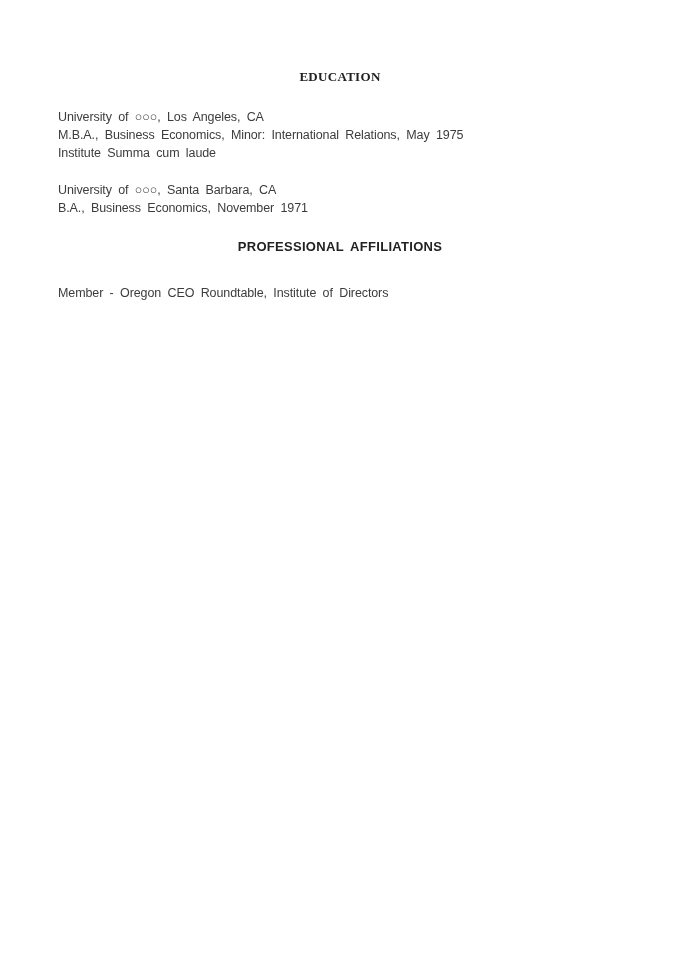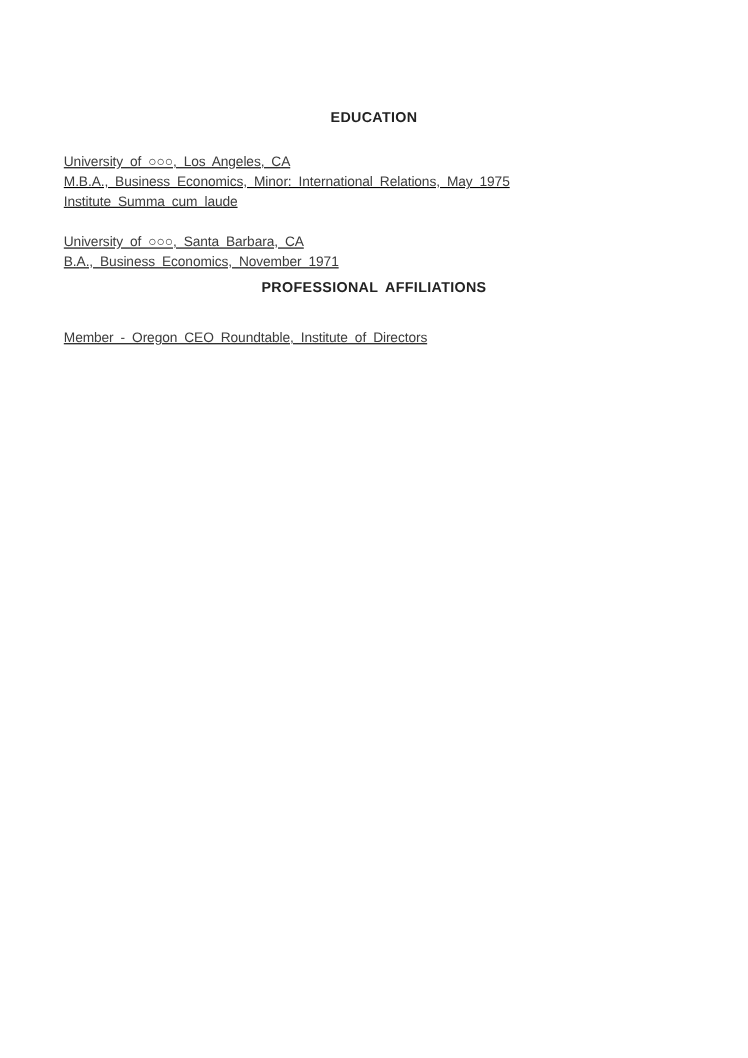--- a/index.html
+++ b/index.html
@@ -19,23 +19,23 @@
   }
   .sec-heading {
     text-align: center;
     font-size: 13px;
     font-weight: bold;
     color: #222222;
     letter-spacing: 0.3px;
     word-spacing: 3px;
     line-height: 14px;
   }
-  .heading-education { margin-top: 100px; }
-  .heading-affiliations { margin-top: 7px; }
-  .para { margin-top: 24px; text-decoration: underline; }
+  .heading-education { margin-top: 70px; font-family: Liberation Serif, serif; }
+  .heading-affiliations { margin-top: 23px; }
+  .para { margin-top: 24px; }
   .para-tight { margin-top: 19px; }
   .para-affil { margin-top: 30px; }
   .line {
     font-size: 12.5px;
     color: #3c3c3c;
     line-height: 18px;
     letter-spacing: -0.1px;
     word-spacing: 3px;
     white-space: nowrap;
   }

